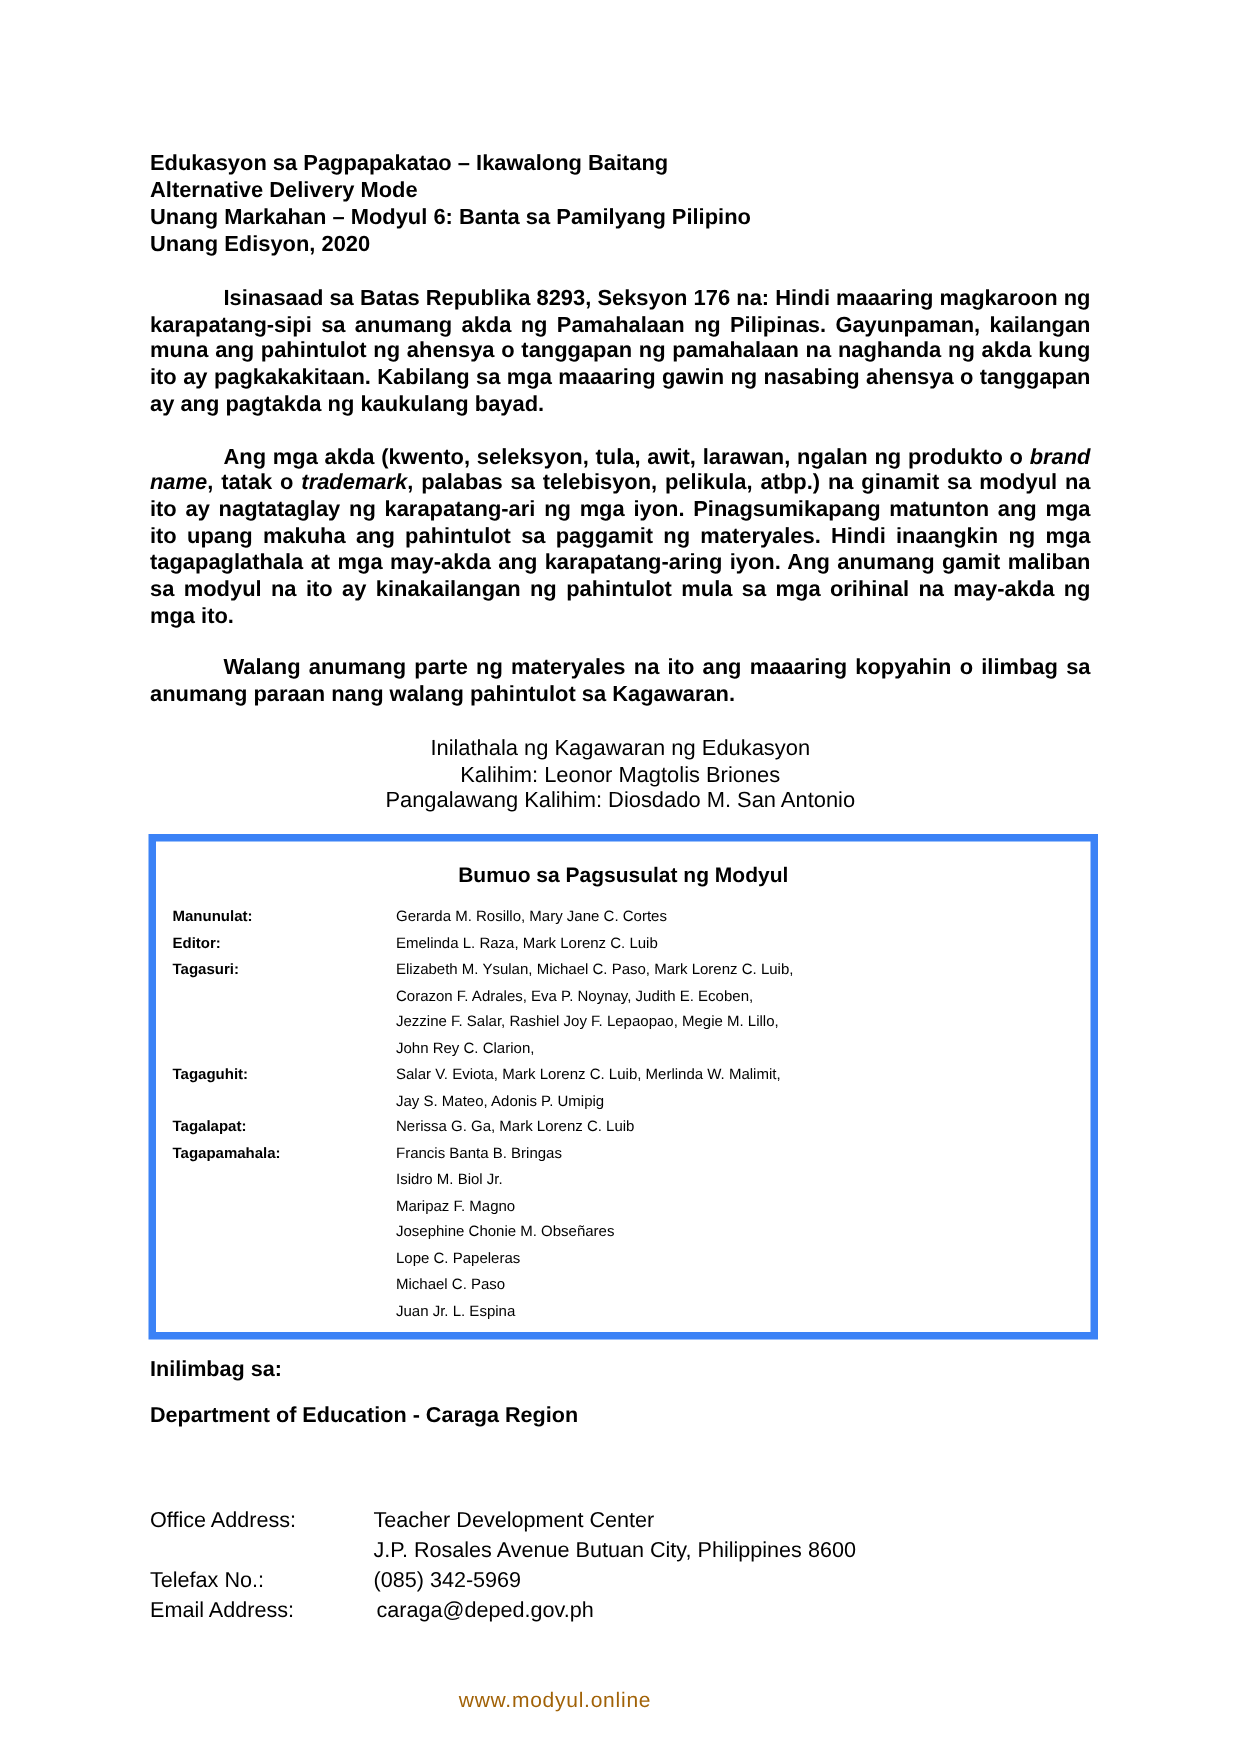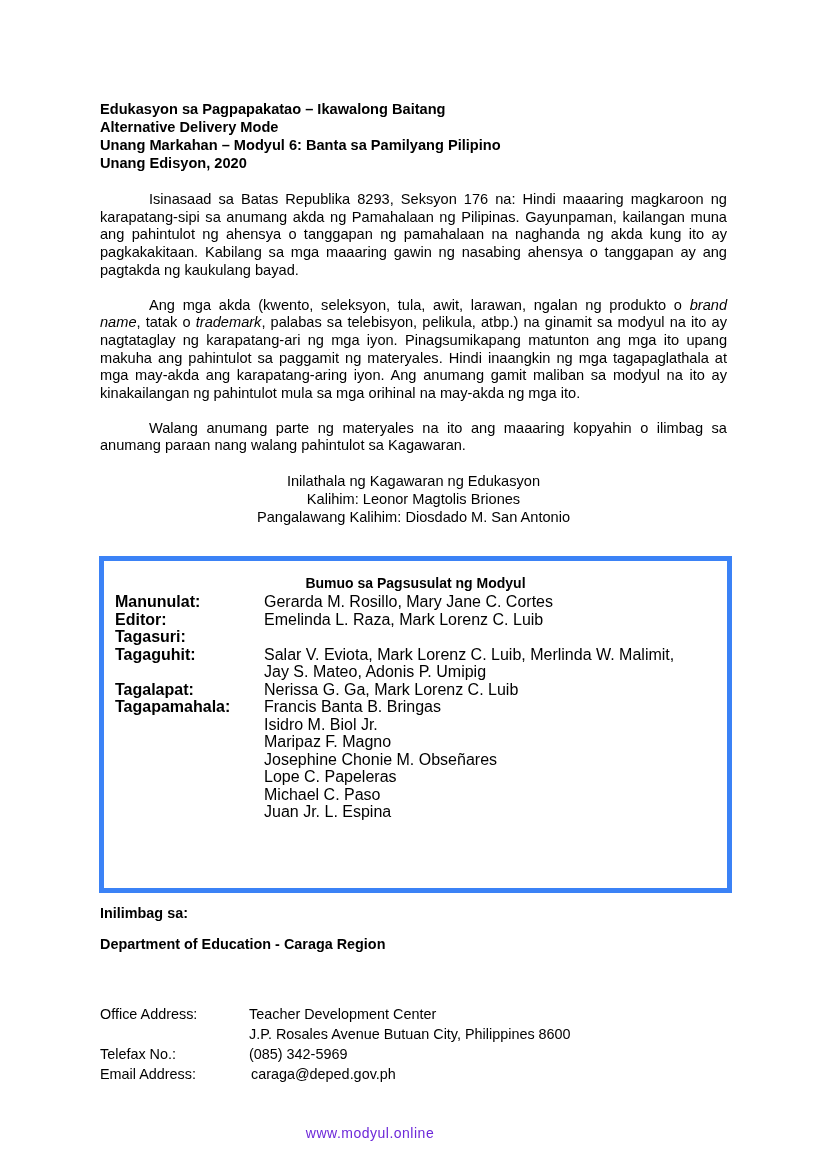--- a/index.html
+++ b/index.html
@@ -1,35 +1,35 @@
 <!DOCTYPE html>
 <html><head>
   <meta charset="utf-8">
   <style>
     html, body { margin: 0; padding: 0; background: #ffffff; }
     body { width: 826px; height: 1169px; position: relative; overflow: hidden;
       font-family: "Liberation Sans", sans-serif; color: #000; }
     .page { position: absolute; left: 100px; top: 100px; width: 627px; }
     .heading { font-weight: bold; font-size: 14.6px; line-height: 18px; }
-    .para { font-size: 14.6px; line-height: 17.7px; text-align: justify; margin: 0; }
+    .para { font-size: 14.6px; line-height: 17.7px; text-align: justify; margin: 0; font-weight: bold; }
     .indent { text-indent: 49px; }
     .plain { font-size: 14.6px; line-height: 17.7px; }
     .box { position: absolute; left: 99px; top: 556px; width: 623px; height: 327px;
       border: 5px solid #3b82f6; }
     .box-title { text-align: center; font-weight: bold; font-size: 14px; margin-top: 14px; }
-    .credits { position: absolute; left: 11px; top: 32px; font-size: 16px; line-height: 17.5px; }
+    .credits { position: absolute; left: 11px; top: 42px; font-size: 10px; line-height: 17.5px; }
     .crow { display: flex; }
     .crole { width: 149px; font-weight: bold; flex-shrink: 0; }
     .cnames { width: 430px; }
     .pub { position: absolute; left: 100px; font-size: 14.4px; }
     .bold { font-weight: bold; }
     .arow { display: flex; line-height: 20px; }
     .alabel { width: 149px; flex-shrink: 0; }
     .footer { position: absolute; top: 1125px; left: 0; width: 740px; text-align: center;
-      color: #6d28d9; font-size: 14px; letter-spacing: 0.5px; }
+      color: #a16207; font-size: 14px; letter-spacing: 0.5px; }
   </style>
 </head>
 <body>
 
 <div class="page">
   <div class="heading">
     <div>Edukasyon sa Pagpapakatao – Ikawalong Baitang</div>
     <div>Alternative Delivery Mode</div>
     <div>Unang Markahan – Modyul 6: Banta sa Pamilyang Pilipino</div>
     <div>Unang Edisyon, 2020</div>
@@ -58,20 +58,26 @@
         </div>
     </div>
     <div class="crow">
       <div class="crole">Editor:</div>
       <div class="cnames">
           <div>Emelinda L. Raza, Mark Lorenz C. Luib</div>
         </div>
     </div>
     <div class="crow">
       <div class="crole">Tagasuri:</div>
+      <div class="cnames">
+        <div>Elizabeth M. Ysulan, Michael C. Paso, Mark Lorenz C. Luib,</div>
+        <div>Corazon F. Adrales, Eva P. Noynay, Judith E. Ecoben,</div>
+        <div>Jezzine F. Salar, Rashiel Joy F. Lepaopao, Megie M. Lillo,</div>
+        <div>John Rey C. Clarion,</div>
+      </div>
     </div>
     <div class="crow">
       <div class="crole">Tagaguhit:</div>
       <div class="cnames">
         <div>Salar V. Eviota, Mark Lorenz C. Luib, Merlinda W. Malimit,</div>
         <div>Jay S. Mateo, Adonis P. Umipig</div>
       </div>
     </div>
     <div class="crow">
       <div class="crole">Tagalapat:</div>

